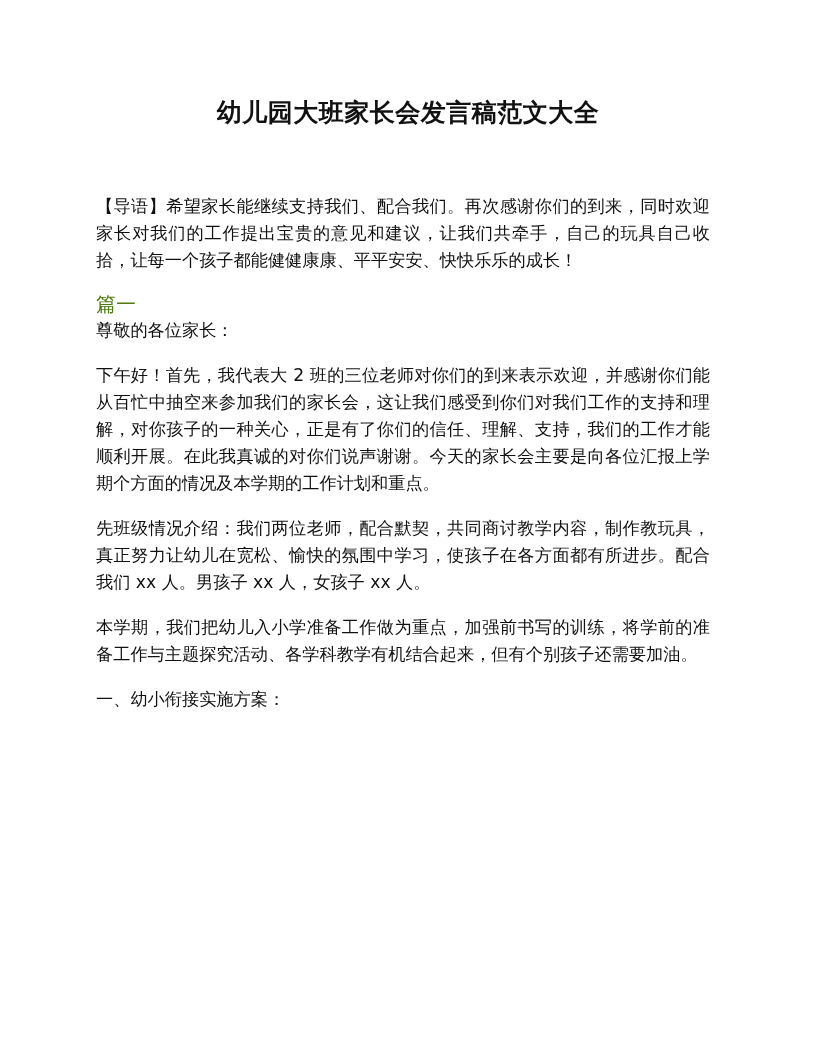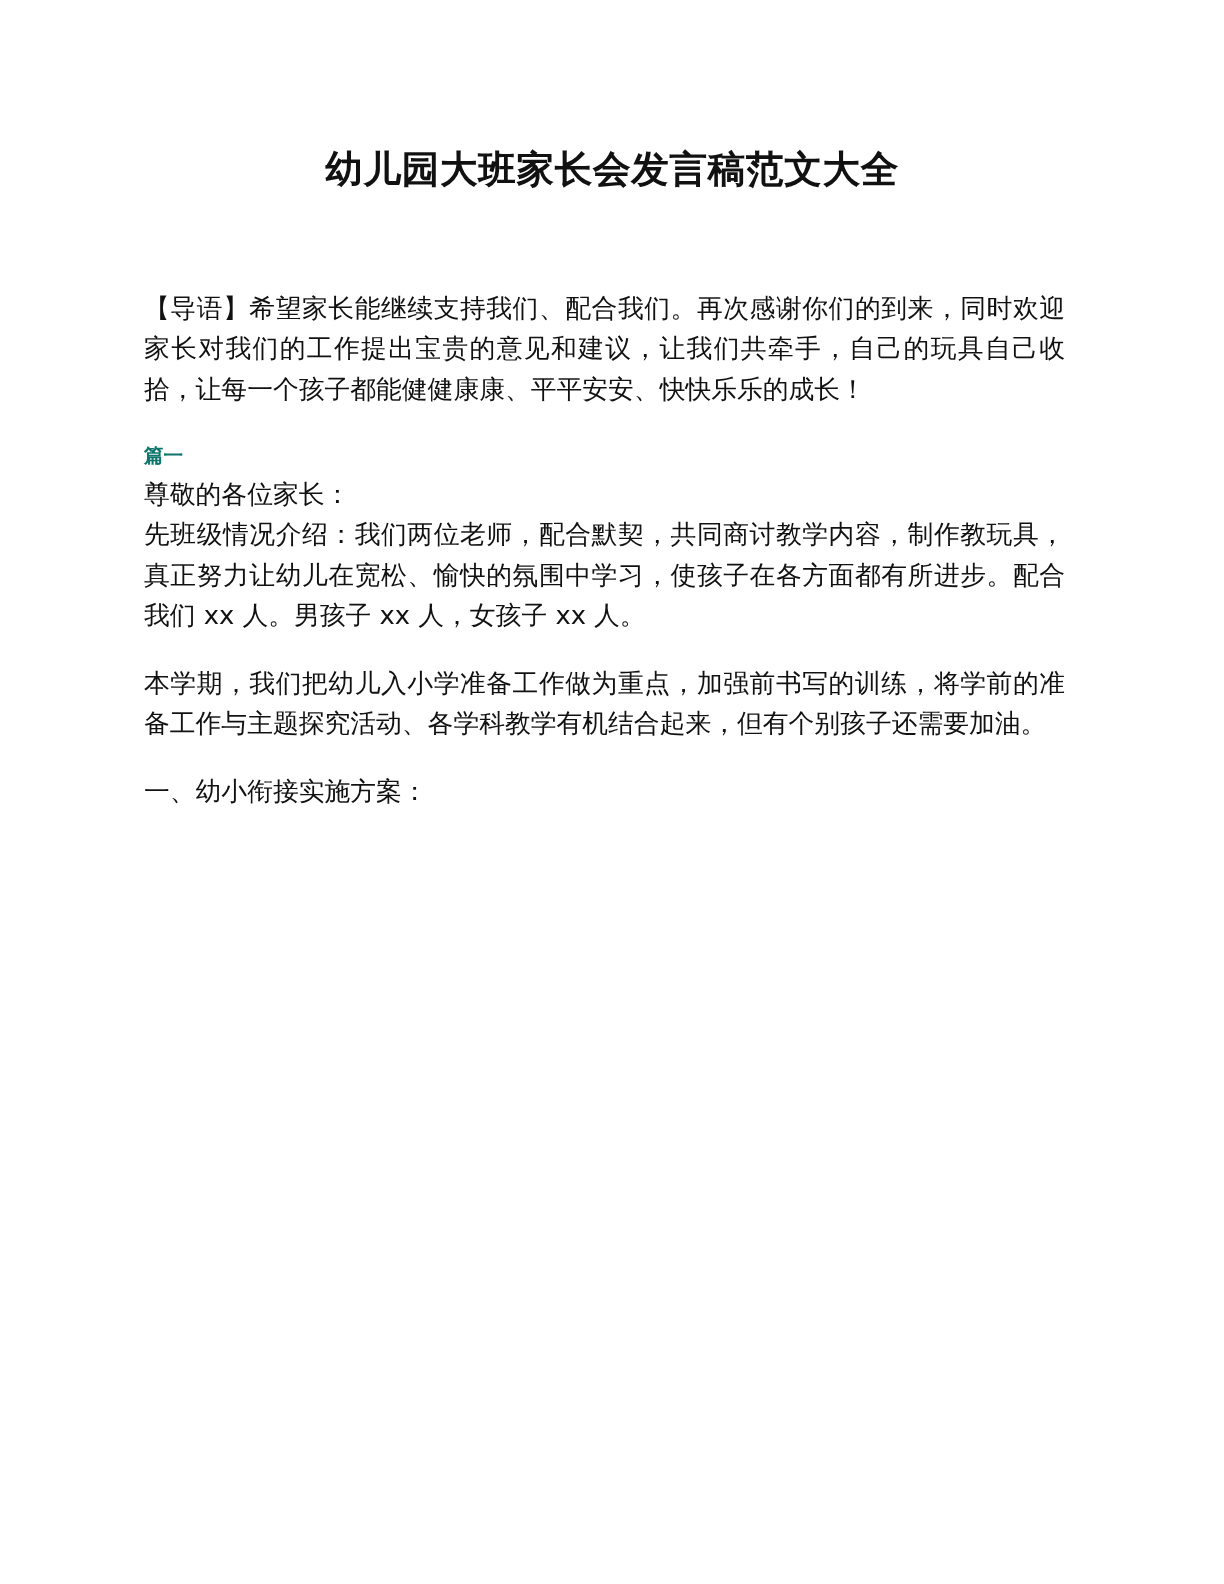--- a/index.html
+++ b/index.html
@@ -4,32 +4,33 @@
   <style>
     html, body { margin: 0; padding: 0; background: #ffffff; }
     body { width: 816px; height: 1056px; position: relative; overflow: hidden;
            font-family: "DejaVu Sans", "Liberation Sans", sans-serif; color: #111111; }
     .page { position: absolute; left: 0; top: 0; width: 816px; height: 1056px; background: #fff; }
     .title { position: absolute; left: 0; top: 96px; width: 816px; text-align: center;
              font-size: 25px; font-weight: bold; letter-spacing: 0.5px; color: #111; }
     .content { position: absolute; left: 96px; top: 193px; width: 614px; }
     p { margin: 0; font-size: 17.2px; line-height: 27px; text-align: justify; }
     .para { margin-bottom: 18px; }
-    .section-heading { color: #0f766e; font-weight: bold; font-size: 13px; line-height: 25px; margin-top: 0; }
-    .greeting { }
+    .section-heading { color: #4d7c0f; font-weight: normal; font-size: 20px; line-height: 25px; margin-top: 0; }
+    .greeting { margin-bottom: 18px; }
   </style>
 </head>
 <body>
 
 <div class="page">
   <div class="title">幼儿园大班家长会发言稿范文大全</div>
 
   <div class="content">
     <p class="para">【导语】希望家长能继续支持我们、配合我们。再次感谢你们的到来，同时欢迎家长对我们的工作提出宝贵的意见和建议，让我们共牵手，自己的玩具自己收拾，让每一个孩子都能健健康康、平平安安、快快乐乐的成长！</p>
 
     <p class="section-heading">篇一</p>
     <p class="greeting">尊敬的各位家长：</p>
 
+    <p class="para">下午好！首先，我代表大 2 班的三位老师对你们的到来表示欢迎，并感谢你们能从百忙中抽空来参加我们的家长会，这让我们感受到你们对我们工作的支持和理解，对你孩子的一种关心，正是有了你们的信任、理解、支持，我们的工作才能顺利开展。在此我真诚的对你们说声谢谢。今天的家长会主要是向各位汇报上学期个方面的情况及本学期的工作计划和重点。</p>
     <p class="para">先班级情况介绍：我们两位老师，配合默契，共同商讨教学内容，制作教玩具，真正努力让幼儿在宽松、愉快的氛围中学习，使孩子在各方面都有所进步。配合我们 xx 人。男孩子 xx 人，女孩子 xx 人。</p>
     <p class="para">本学期，我们把幼儿入小学准备工作做为重点，加强前书写的训练，将学前的准备工作与主题探究活动、各学科教学有机结合起来，但有个别孩子还需要加油。</p>
     <p class="para">一、幼小衔接实施方案：</p>
   </div>
 </div>
 
 </body></html>

